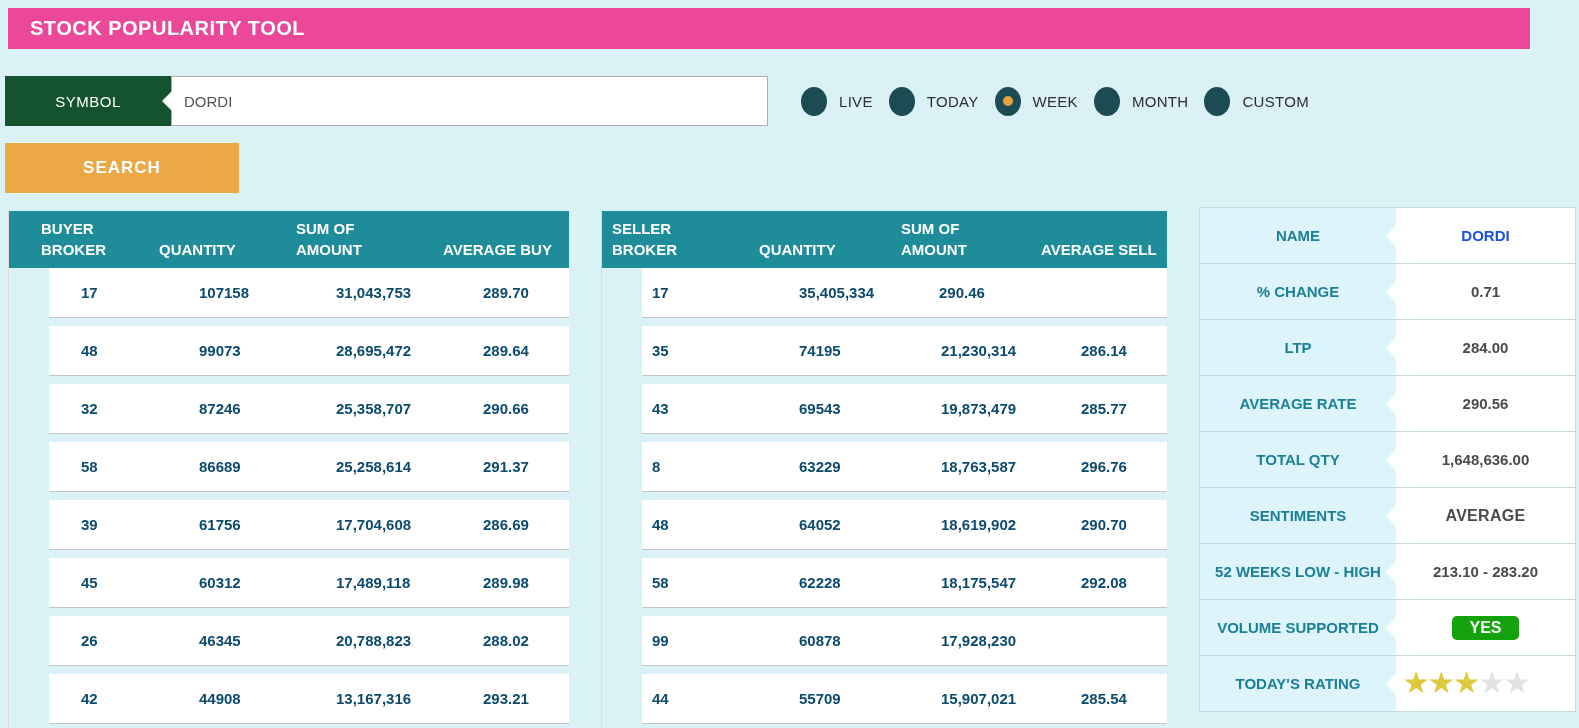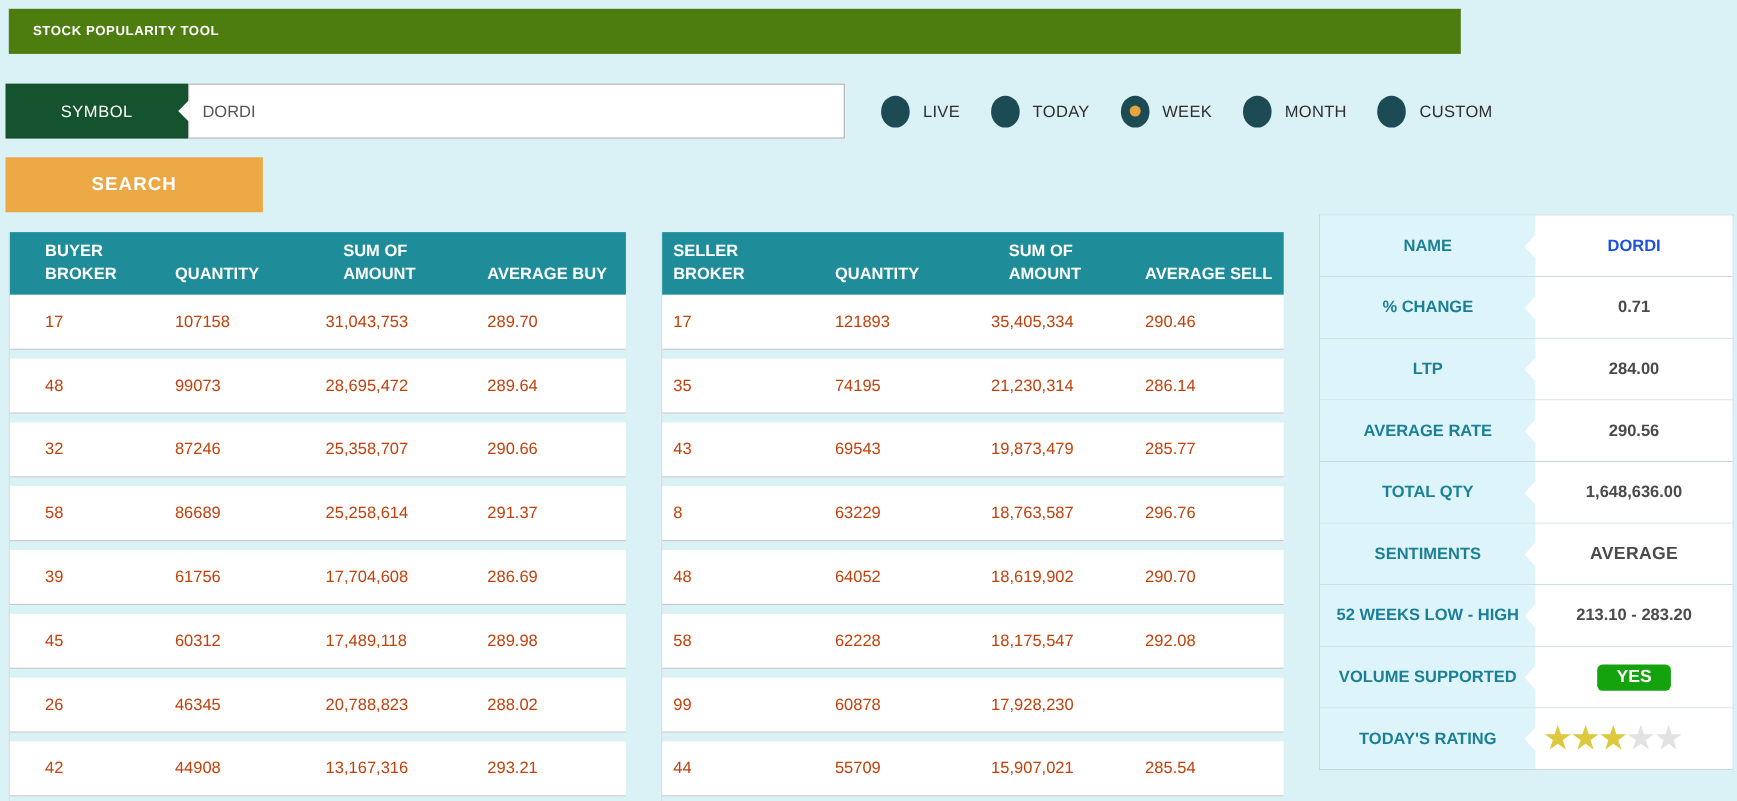--- a/index.html
+++ b/index.html
@@ -3,22 +3,22 @@
 <meta charset="utf-8">
 <style>
   html,body{margin:0;padding:0;}
   body{
     width:1579px;height:728px;position:relative;overflow:hidden;
     background:#daf1f6;
     font-family:"Liberation Sans", sans-serif;
   }
   
   .titlebar{
-    position:absolute;left:8px;top:8px;width:1320px;height:41px;
-    background:#4d7c0f;color:#fff;font-weight:bold;font-size:12px;
+    position:absolute;left:8px;top:8px;width:1522px;height:41px;
+    background:#ec4899;color:#fff;font-weight:bold;font-size:20px;
     line-height:41px;padding-left:22px;box-sizing:border-box;letter-spacing:.5px;
   }
   
   .sym-label{
     position:absolute;left:5px;top:76px;width:166px;height:50px;
     background:#14532d;color:#fff;font-size:15px;letter-spacing:.5px;
     display:flex;align-items:center;justify-content:center;
   }
   .sym-wrap{
     position:absolute;left:171px;top:76px;width:597px;height:50px;
@@ -30,21 +30,21 @@
     border-right:10px solid #fff;width:0;height:0;
   }
   .sym-input{
     width:100%;height:100%;border:none;outline:none;background:transparent;
     font-family:"Liberation Sans", sans-serif;font-size:15px;color:#555;
     padding-left:12px;box-sizing:border-box;
   }
   
   .periods{
     position:absolute;left:801px;top:76px;height:50px;
-    display:flex;align-items:center;gap:28px;
+    display:flex;align-items:center;gap:16px;
   }
   .period{display:flex;align-items:center;cursor:pointer;}
   .radio{
     width:26px;height:29px;border-radius:50%;background:#1c4b54;
     display:flex;align-items:center;justify-content:center;flex:0 0 auto;
   }
   .radio .dot{width:10px;height:10px;border-radius:50%;background:#e8a33d;}
   .plabel{margin-left:12px;font-size:15px;color:#2e2e2e;letter-spacing:.3px;}
   
   .search-btn{
@@ -58,30 +58,30 @@
   .tbl.buyer{left:8px;width:560px;}
   .tbl.seller{left:601px;width:565px;}
   .thead{
     display:flex;align-items:flex-end;height:57px;box-sizing:border-box;
     background:#1e8d99;color:#fff;font-weight:bold;font-size:15px;
     line-height:21px;padding-bottom:8px;
   }
   .tcell{padding-left:10px;box-sizing:border-box;}
   .buyer .c0{width:140px;padding-left:32px;} .buyer .c1{width:137px;} .buyer .c2{width:147px;} .buyer .c3{flex:1;}
   .seller .c0{width:147px;} .seller .c1{width:142px;} .seller .c2{width:140px;} .seller .c3{flex:1;}
-  .hwrap-100 span{display:inline-block;max-width:100px;margin-left:16px;}
+  .hwrap-100 span{display:inline-block;max-width:100px;}
   .hwrap-120 span{display:inline-block;max-width:120px;}
   .trow{
     display:flex;background:#fff;height:49px;line-height:49px;
     border-bottom:1px solid #c5c5c5;margin-bottom:8px;
-    font-weight:normal;font-size:15px;color:#c2410c;
+    font-weight:bold;font-size:15px;color:#0c4a6e;margin-left:40px;
   }
   
   .panel{
-    position:absolute;left:1199px;top:195px;width:377px;
+    position:absolute;left:1199px;top:207px;width:377px;
     border:1px solid #c2dce0;border-bottom:none;box-sizing:border-box;background:#fff;
   }
   .prow{display:flex;height:55px;border-bottom:1px solid #c2d8dc;}
   .plab{
     width:196px;background:#ddf4fa;color:#1b7f96;font-weight:bold;font-size:15px;
     display:flex;align-items:center;justify-content:center;text-align:center;
     padding:0 4px;box-sizing:border-box;
   }
   .pval{
     flex:1;background:#fff;position:relative;
@@ -202,21 +202,20 @@
 <div class="tbl seller">
   <div class="thead">
     <div class="tcell c0 hwrap-120"><span>SELLER BROKER</span></div>
     <div class="tcell c1"><span>QUANTITY</span></div>
     <div class="tcell c2 hwrap-100"><span>SUM OF AMOUNT</span></div>
     <div class="tcell c3"><span>AVERAGE SELL</span></div>
   </div>
   <div>
       <div class="trow">
         <div class="tcell c0">17</div>
-        <div class="tcell c1">121893</div>
         <div class="tcell c2">35,405,334</div>
         <div class="tcell c3">290.46</div>
       </div>
       <div class="trow">
         <div class="tcell c0">35</div>
         <div class="tcell c1">74195</div>
         <div class="tcell c2">21,230,314</div>
         <div class="tcell c3">286.14</div>
       </div>
       <div class="trow">

